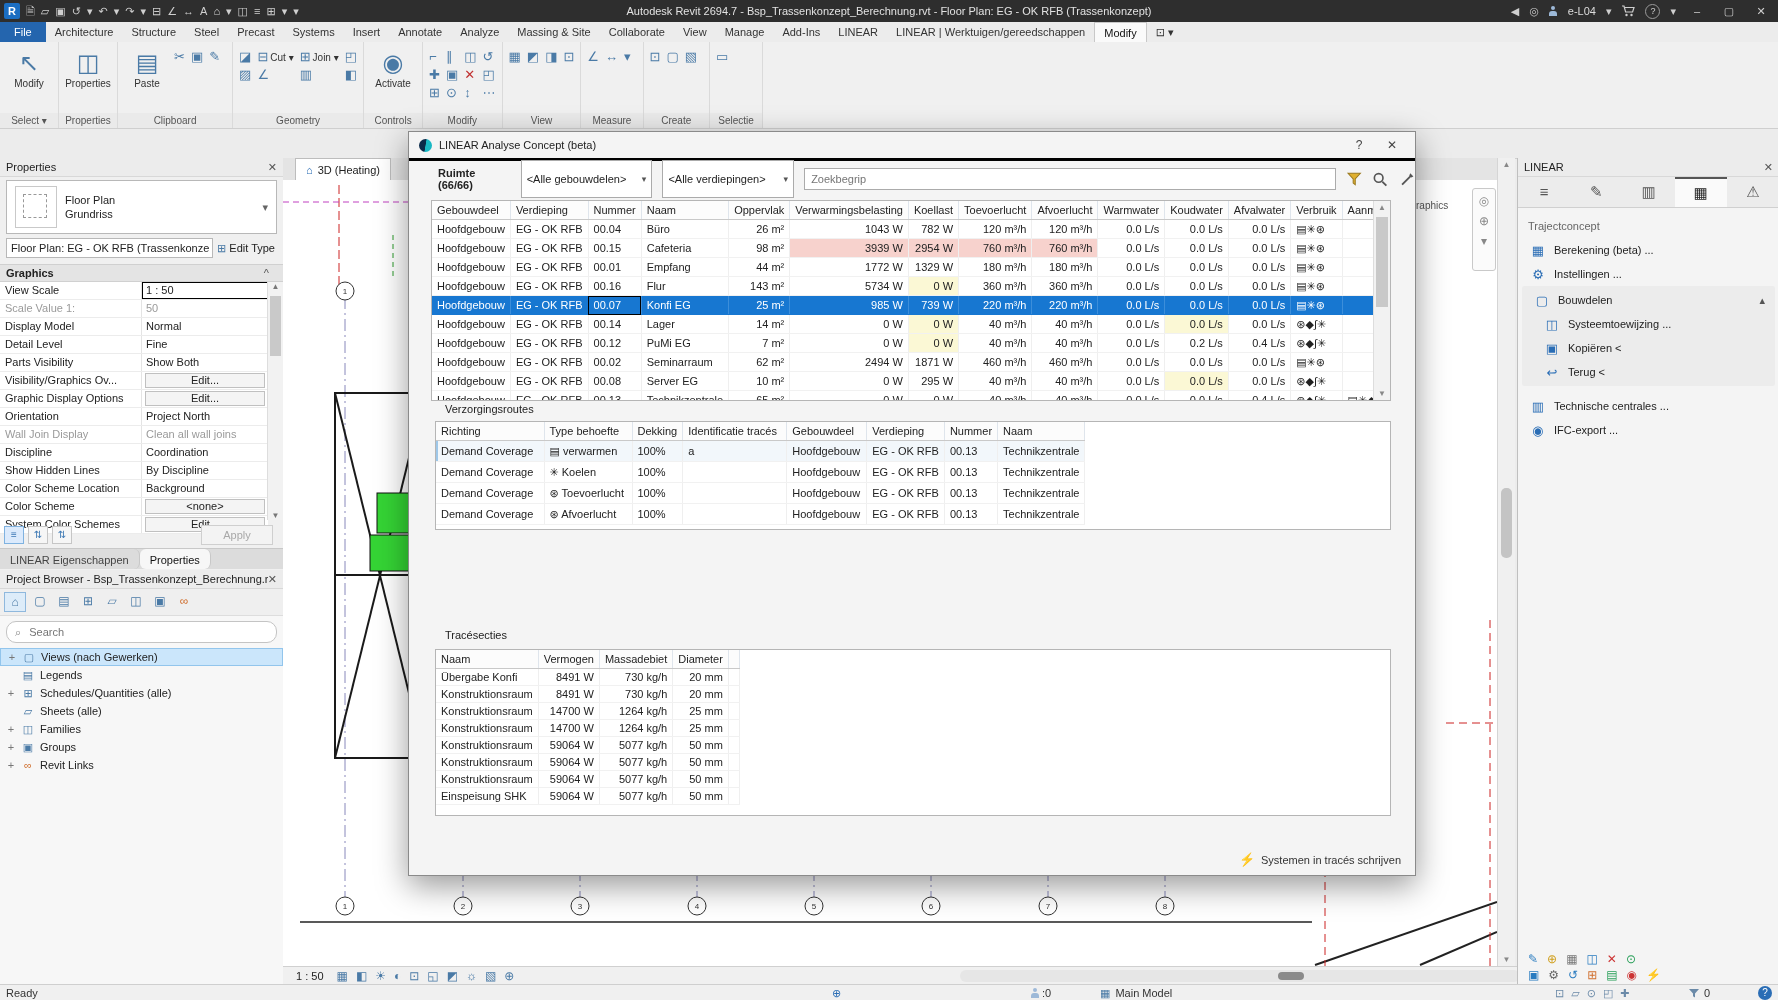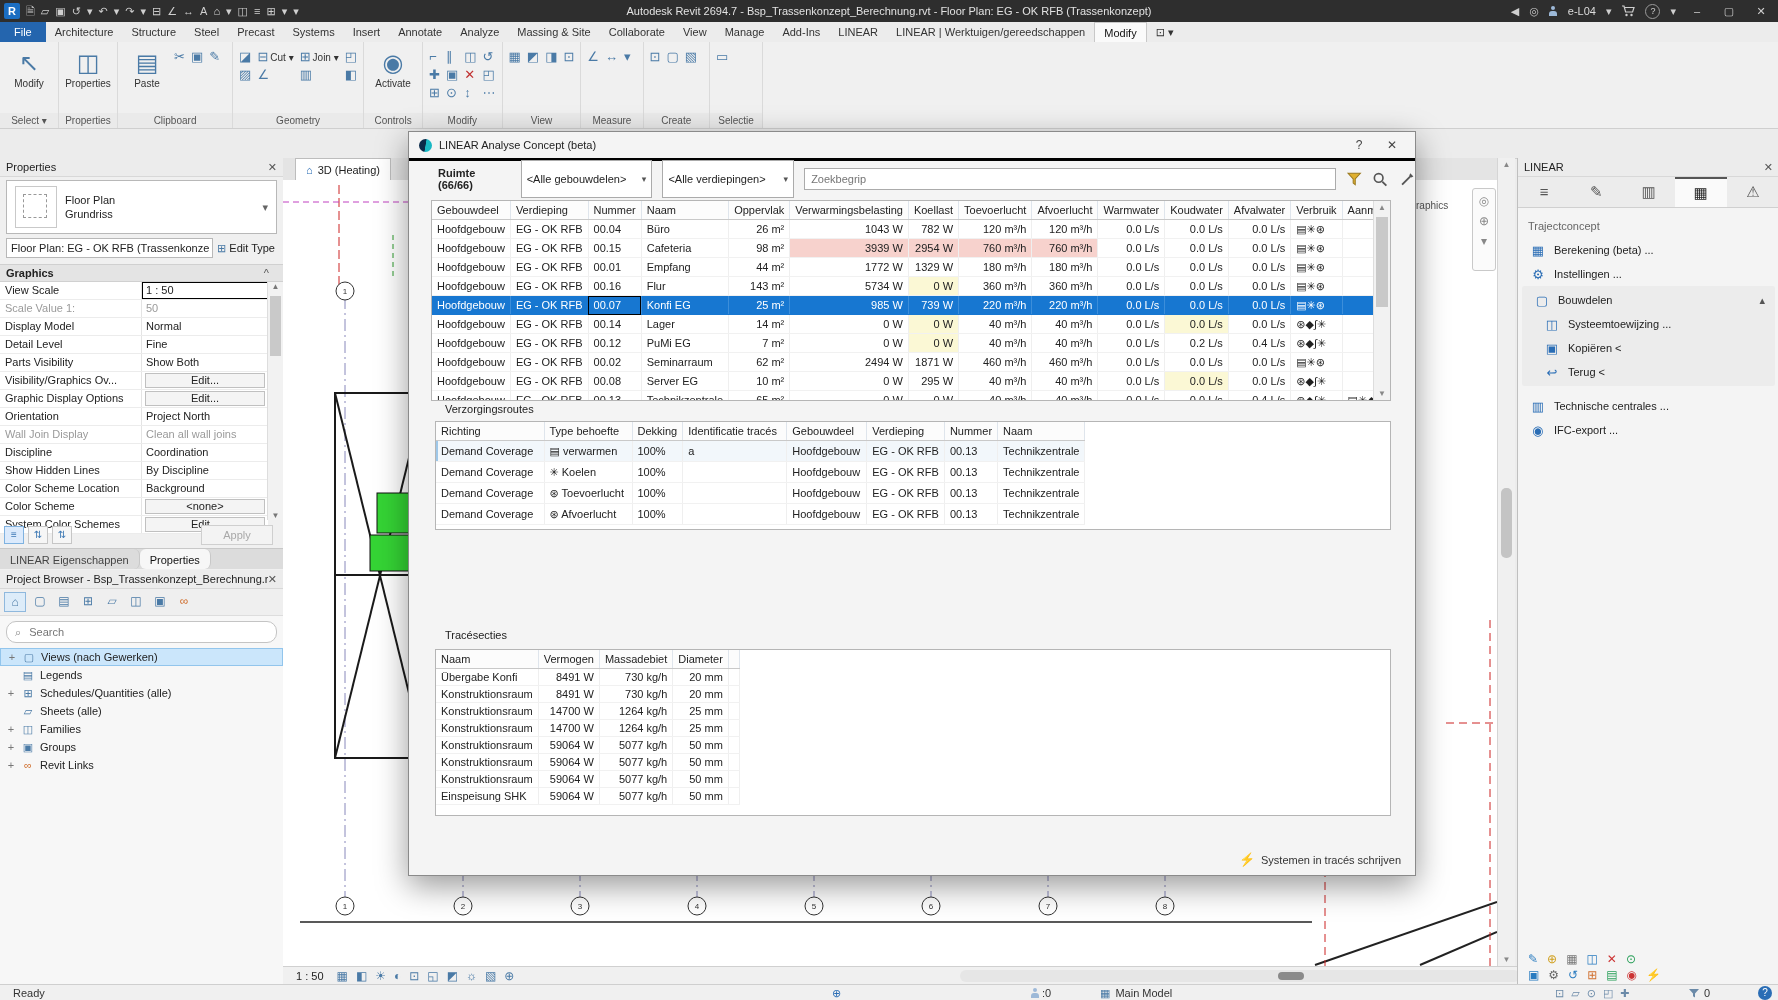--- a/index.html
+++ b/index.html
@@ -86,21 +86,21 @@
   #vscroll .thumb{position:absolute;left:3px;top:330px;width:11px;height:70px;background:#c4c4c4;border-radius:5px;}
   #vscroll .sa{position:absolute;left:0;width:17px;text-align:center;color:#888;font-size:8px;}
   
   #viewbar{position:absolute;left:283px;top:966px;width:1231px;height:18px;background:#f0f0f0;border-top:1px solid #d0d0d0;display:flex;align-items:center;gap:8px;padding-left:8px;}
   .vcicon{color:#4a7aa6;font-size:12px;cursor:pointer;}
   #vcscale{border:1px solid transparent;padding:0 4px;cursor:pointer;}
   #hscroll{position:absolute;right:2px;top:3px;width:560px;height:12px;background:#e6e6e6;border-radius:6px;}
   #hscroll .thumb{position:absolute;left:318px;top:2px;width:26px;height:8px;background:#8a8a8a;border-radius:4px;}
   
   #statusbar{position:absolute;left:0;top:984px;width:1778px;height:16px;background:#f0f0f0;border-top:1px solid #cfcfcf;display:flex;align-items:center;font-size:11px;color:#333;}
-  #sbready{padding-left:13px;}
+  #sbready{padding-left:6px;}
   #sbmid{position:absolute;left:832px;color:#2a6db5;font-size:11px;}
   #sbuser{position:absolute;left:1030px;display:flex;align-items:center;gap:3px;}
   #sbmodel{position:absolute;left:1100px;display:flex;align-items:center;gap:5px;}
   #sbmodel .mmicon{color:#4a7aa6;}
   #sbtoggles{position:absolute;left:1555px;display:flex;align-items:center;gap:7px;color:#6b8aa8;}
   #sbtoggles span{cursor:pointer;}
   #sbfilter{position:absolute;left:1688px;display:flex;align-items:center;gap:4px;}
   #sbhelp{position:absolute;left:1758px;width:14px;height:14px;border-radius:50%;background:#2a6db5;color:#fff;text-align:center;line-height:14px;font-size:10px;cursor:pointer;}
   
   #rightcol{position:absolute;left:1517px;top:158px;width:261px;height:826px;background:#f4f4f4;border-left:1px solid #bfbfbf;}

